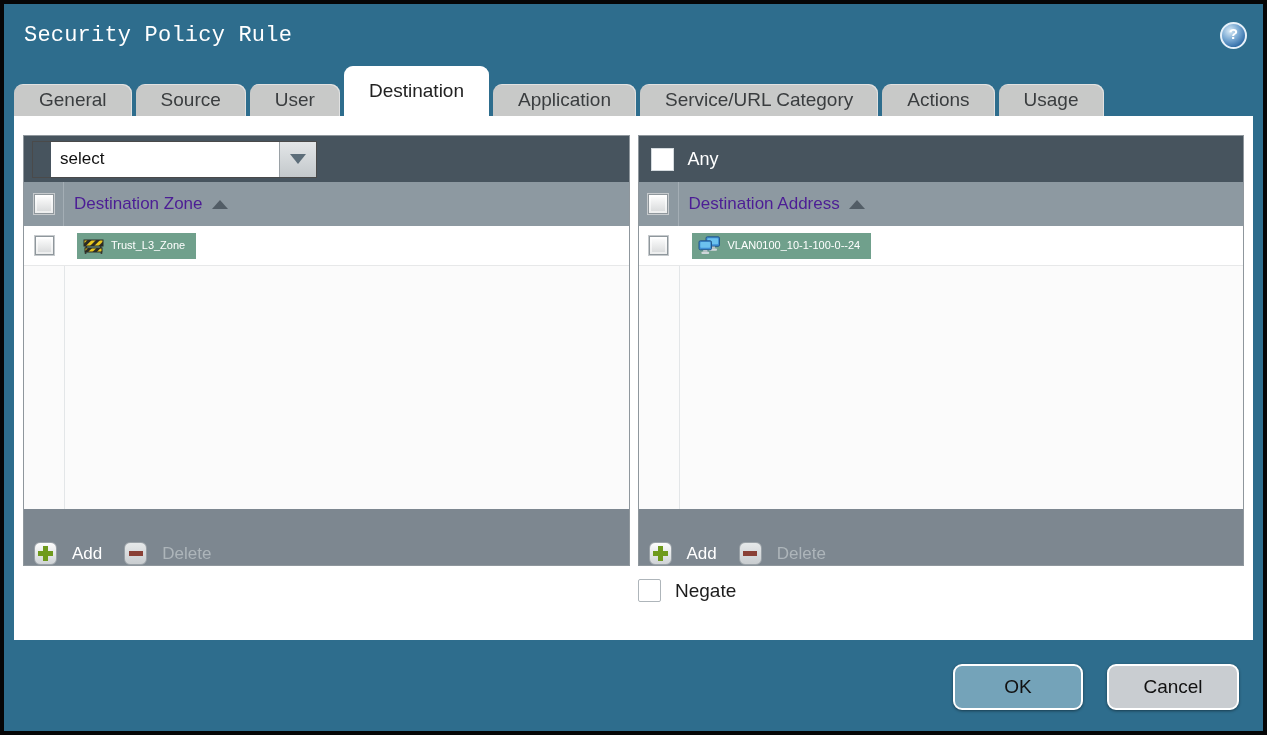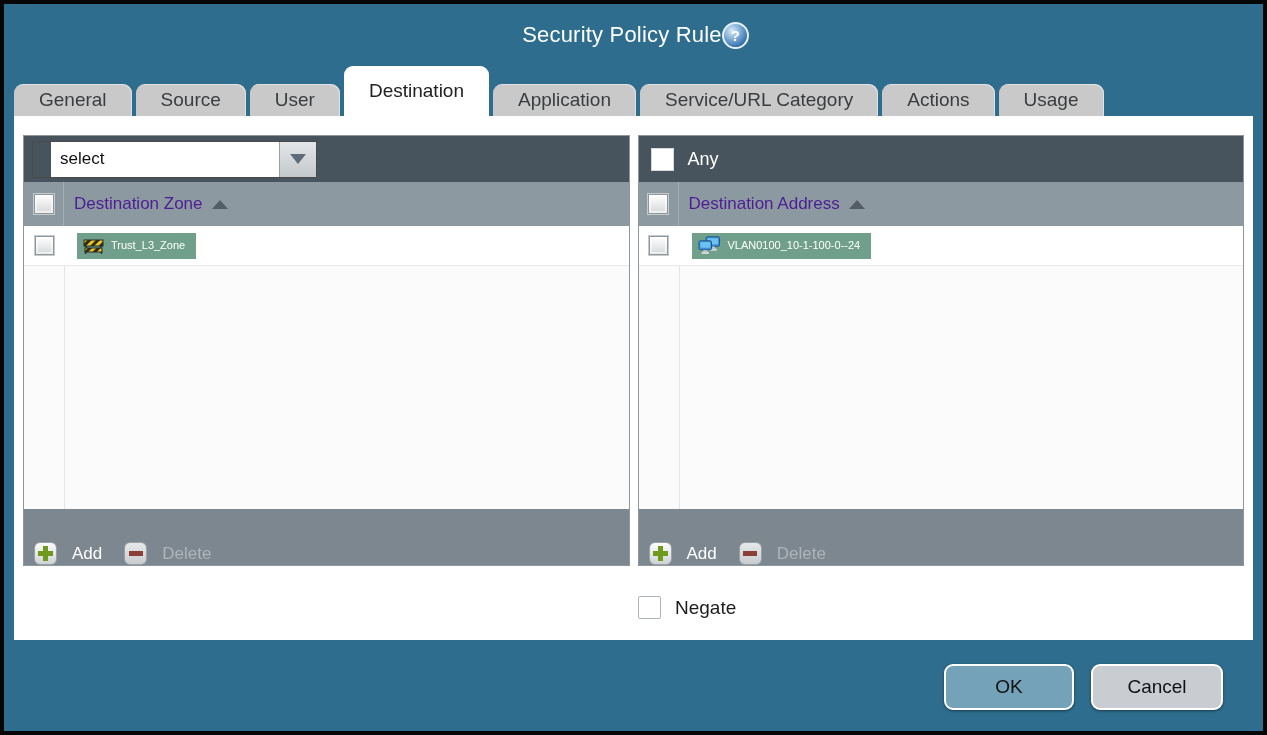--- a/index.html
+++ b/index.html
@@ -10,22 +10,23 @@
     width: 1267px; height: 735px;
     border: 4px solid #060606;
     background: #2e6d8d;
     display: flex; flex-direction: column;
     position: relative;
   }
 
   
   .titlebar {
     height: 62px; flex: 0 0 62px;
-    display: flex; align-items: center; justify-content: center;
+    display: flex; align-items: center; justify-content: space-between;
     padding: 0 16px 0 20px;
+    font-family: Liberation Mono, monospace;
   }
   .title {
     color: #ffffff; font-size: 22px; letter-spacing: 0.2px;
   }
   .help {
     width: 27px; height: 27px; border-radius: 50%;
     background: radial-gradient(circle at 35% 30%, #d9eaf6, #7cabd4 40%, #2f6ba6 78%, #1e4f85 100%);
     border: 2px solid #e7f1f9;
     color: #ffffff; font-size: 15px; font-weight: bold;
     display: flex; align-items: center; justify-content: center;
@@ -162,34 +163,34 @@
   .plus::before, .plus::after {
     content: ""; position: absolute; background: #6f9a1d;
   }
   .plus::before { left: 5px; top: 0; width: 5px; height: 15px; }
   .plus::after  { left: 0; top: 5px; width: 15px; height: 5px; }
   .minus { width: 14px; height: 5px; background: #8a4036; }
   .disabled .icon-sq { background: linear-gradient(#e6e9ea, #c9cdd0); }
 
   
   .negate-row {
-    margin-top: 30px; margin-left: 615px;
+    margin-top: 13px; margin-left: 615px;
     display: flex; align-items: center; gap: 14px;
   }
   .cb-negate {
     width: 23px; height: 23px; background: #ffffff;
     border: 1px solid #aeb5ba; border-radius: 2px;
   }
   .negate-label { font-size: 19px; color: #1c1c1c; }
 
   
   .bottombar {
     flex: 1 1 auto;
     display: flex; justify-content: flex-end; align-items: flex-start;
-    gap: 17px; padding: 24px 40px 0 0;
+    gap: 24px; padding: 24px 24px 0 0;
   }
   .dlg-btn {
     height: 46px; border-radius: 9px;
     border: 2px solid #ffffff;
     font-size: 19px; color: #111;
     font-family: "Liberation Sans", sans-serif;
     box-shadow: 0 1px 3px rgba(0,0,0,0.45);
     cursor: pointer;
   }
   .dlg-btn.ok { width: 130px; background: #74a3b9; }

